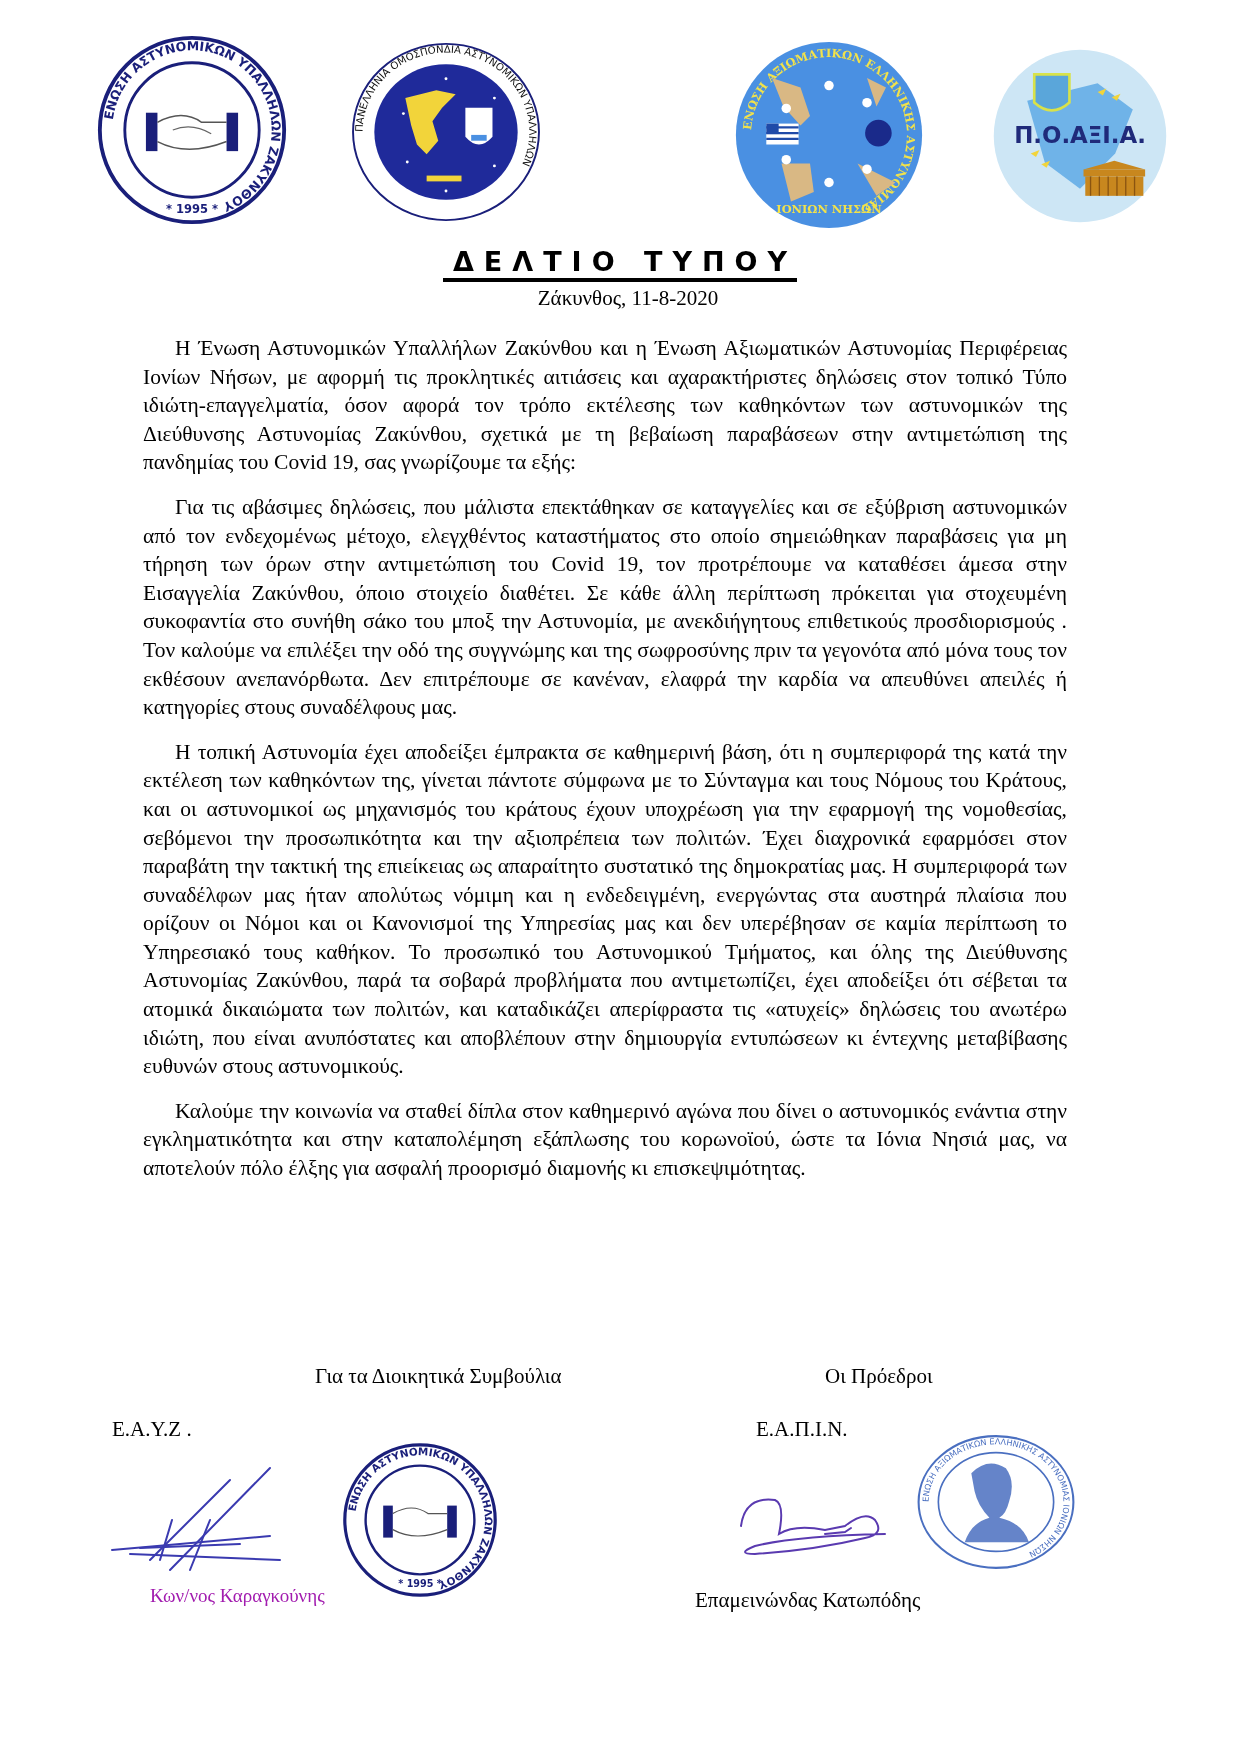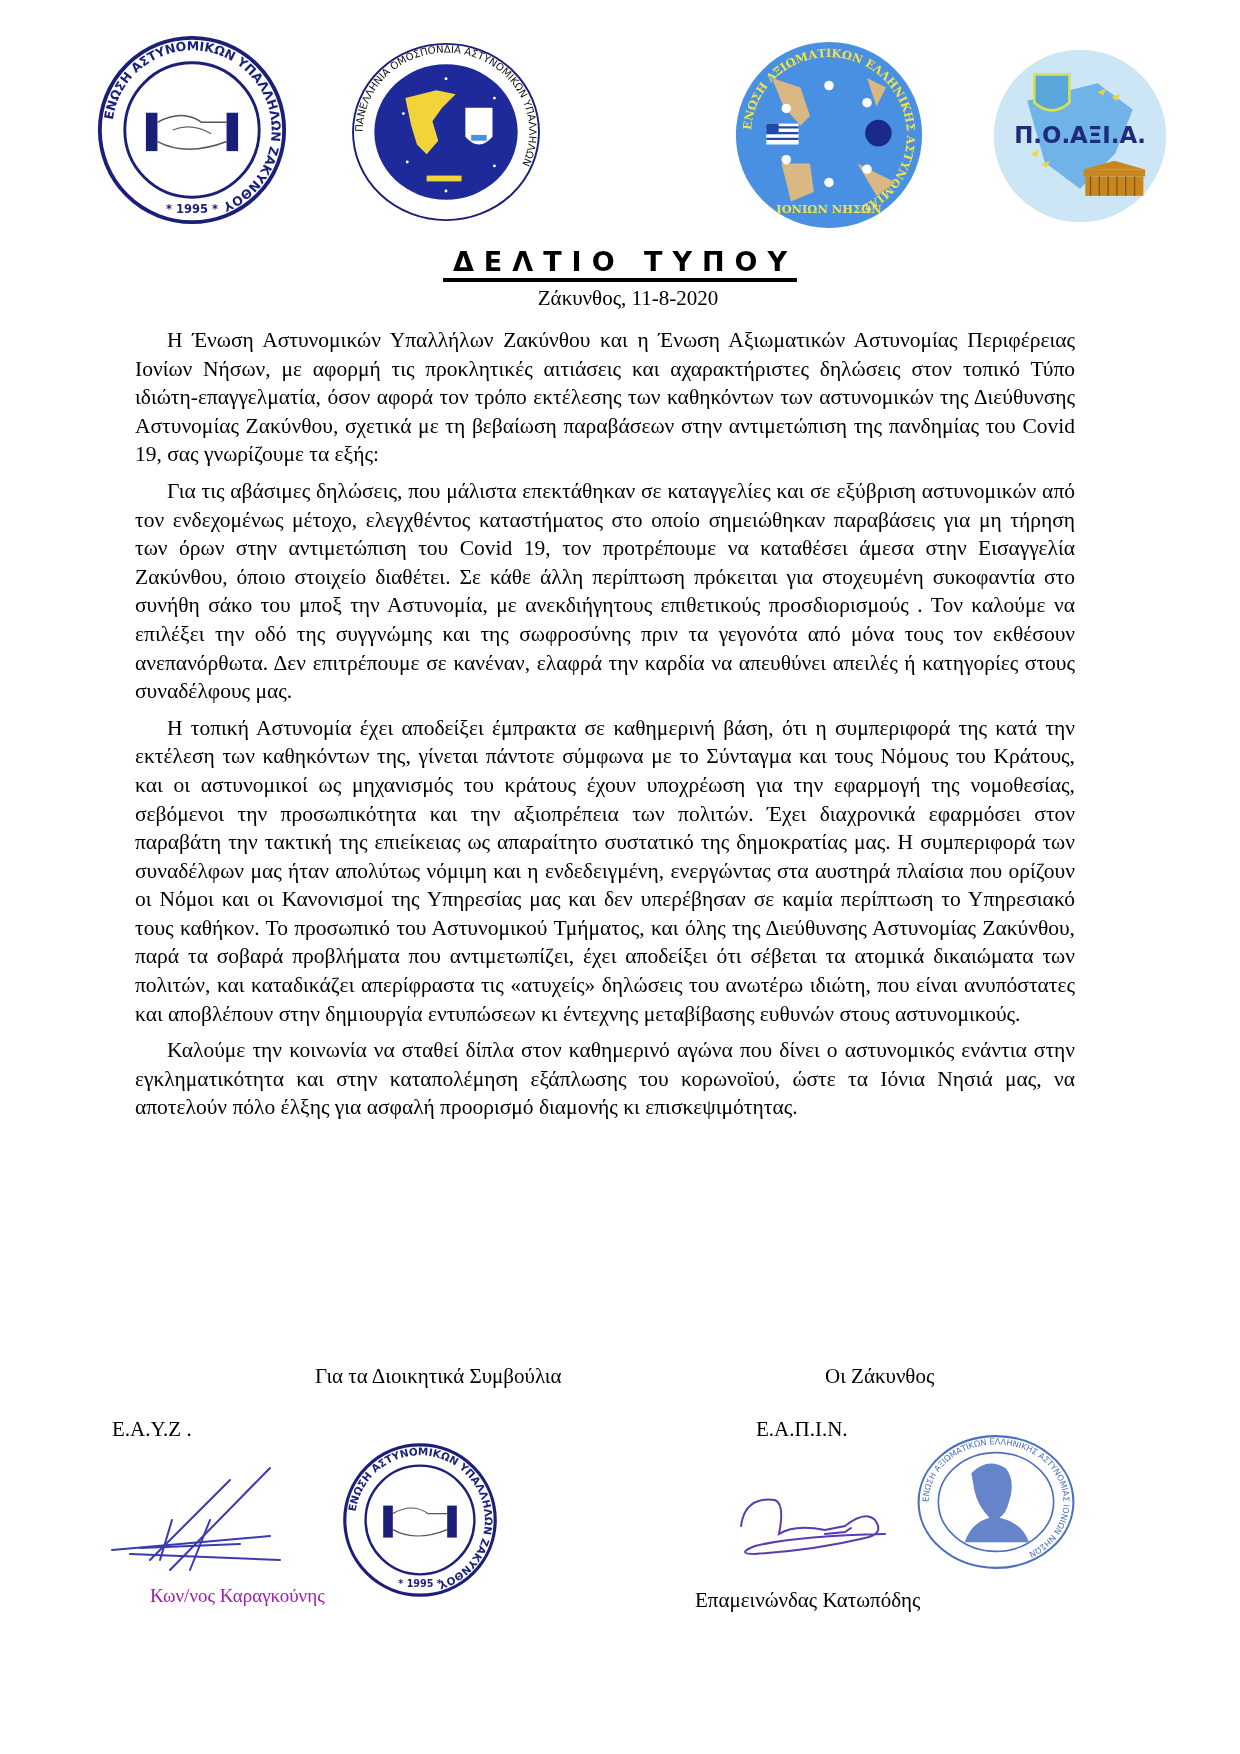--- a/index.html
+++ b/index.html
@@ -24,21 +24,21 @@
   .dateline {
     position: absolute; left: 0; width: 1240px; top: 286px; text-align: center;
     font-family: "Liberation Serif", serif; font-size: 21px; padding-left: 8px;
   }
 
   .body {
     position: absolute; left: 127px; top: 318px; width: 956px;
     font-family: "Liberation Serif", serif; font-size: 21.5px; line-height: 28.6px;
     text-align: justify; letter-spacing: 0;
   }
-  .body p { margin: 8px; text-indent: 32px; }
+  .body p { margin: 16px; text-indent: 32px; }
   .body p.ind2 { text-indent: 24px; }
 
   .sig-label { position: absolute; font-family: "Liberation Serif", serif; font-size: 21px; white-space: nowrap; }
   #sig-for { left: 315px; top: 1364px; }
   #sig-presidents { left: 825px; top: 1364px; }
   #sig-eayz { left: 112px; top: 1417px; }
   #sig-eapin { left: 756px; top: 1417px; }
   #sig-name1 { left: 150px; top: 1585px; font-size: 19px; color: #a21caf; }
   #sig-name2 { left: 695px; top: 1588px; font-size: 21px; }
 
@@ -163,21 +163,21 @@
   <div class="dateline">Ζάκυνθος, 11-8-2020</div>
 
   <div class="body">
     <p>Η  Ένωση Αστυνομικών Υπαλλήλων Ζακύνθου και η Ένωση Αξιωματικών Αστυνομίας Περιφέρειας Ιονίων Νήσων, με αφορμή τις προκλητικές αιτιάσεις και αχαρακτήριστες δηλώσεις στον τοπικό Τύπο ιδιώτη-επαγγελματία, όσον αφορά τον τρόπο εκτέλεσης των καθηκόντων των αστυνομικών της Διεύθυνσης Αστυνομίας Ζακύνθου, σχετικά με τη βεβαίωση παραβάσεων στην αντιμετώπιση της πανδημίας του Covid 19,    σας γνωρίζουμε τα εξής:</p>
     <p>Για τις αβάσιμες δηλώσεις, που μάλιστα επεκτάθηκαν σε καταγγελίες και σε εξύβριση αστυνομικών από τον ενδεχομένως μέτοχο, ελεγχθέντος καταστήματος στο οποίο σημειώθηκαν παραβάσεις για μη τήρηση των όρων στην αντιμετώπιση του Covid 19, τον προτρέπουμε να καταθέσει άμεσα στην Εισαγγελία Ζακύνθου, όποιο στοιχείο διαθέτει. Σε κάθε άλλη περίπτωση πρόκειται για στοχευμένη συκοφαντία στο συνήθη σάκο του μποξ την Αστυνομία, με ανεκδιήγητους επιθετικούς προσδιορισμούς . Τον καλούμε να επιλέξει την οδό της συγγνώμης και της σωφροσύνης πριν τα γεγονότα από μόνα τους τον εκθέσουν ανεπανόρθωτα. Δεν επιτρέπουμε σε κανέναν, ελαφρά την καρδία να απευθύνει απειλές ή κατηγορίες στους συναδέλφους μας.</p>
     <p>Η τοπική Αστυνομία έχει αποδείξει έμπρακτα σε καθημερινή βάση, ότι η συμπεριφορά της κατά την εκτέλεση των καθηκόντων της, γίνεται πάντοτε σύμφωνα με το Σύνταγμα και τους Νόμους του Κράτους, και οι αστυνομικοί ως μηχανισμός του κράτους έχουν υποχρέωση για την εφαρμογή της νομοθεσίας, σεβόμενοι την προσωπικότητα και την αξιοπρέπεια των πολιτών. Έχει διαχρονικά εφαρμόσει στον παραβάτη την τακτική της επιείκειας ως απαραίτητο συστατικό της δημοκρατίας μας. Η συμπεριφορά των συναδέλφων μας ήταν απολύτως νόμιμη και η ενδεδειγμένη, ενεργώντας στα αυστηρά πλαίσια που ορίζουν οι Νόμοι και οι Κανονισμοί της Υπηρεσίας μας  και δεν υπερέβησαν σε καμία περίπτωση το Υπηρεσιακό τους καθήκον. Το προσωπικό του Αστυνομικού Τμήματος, και όλης της Διεύθυνσης Αστυνομίας Ζακύνθου, παρά τα σοβαρά προβλήματα που αντιμετωπίζει,  έχει αποδείξει ότι σέβεται τα  ατομικά δικαιώματα των πολιτών, και καταδικάζει απερίφραστα τις «ατυχείς» δηλώσεις του ανωτέρω ιδιώτη, που είναι ανυπόστατες και αποβλέπουν στην δημιουργία εντυπώσεων κι έντεχνης μεταβίβασης ευθυνών στους αστυνομικούς.</p>
     <p>Καλούμε την κοινωνία να σταθεί δίπλα στον καθημερινό αγώνα που δίνει ο αστυνομικός ενάντια στην εγκληματικότητα και στην καταπολέμηση εξάπλωσης του κορωνοϊού, ώστε τα Ιόνια Νησιά μας, να αποτελούν πόλο έλξης για ασφαλή προορισμό διαμονής κι επισκεψιμότητας.</p>
   </div>
 
   <div class="sig-label" id="sig-for">Για τα Διοικητικά Συμβούλια</div>
-  <div class="sig-label" id="sig-presidents">Οι Ζάκυνθος</div>
+  <div class="sig-label" id="sig-presidents">Οι Πρόεδροι</div>
   <div class="sig-label" id="sig-eayz">Ε.Α.Υ.Ζ .</div>
   <div class="sig-label" id="sig-eapin">Ε.Α.Π.Ι.Ν.</div>
 
   <svg id="signature1" viewBox="0 0 175 140">
     <g fill="none" stroke="#3a3ab0" stroke-width="2" stroke-linecap="round">
       <path d="M2,90 L160,76"></path>
       <path d="M40,100 L120,20"></path>
       <path d="M60,110 L160,8"></path>
       <path d="M50,100 L62,60"></path>
       <path d="M30,88 L130,84"></path>

